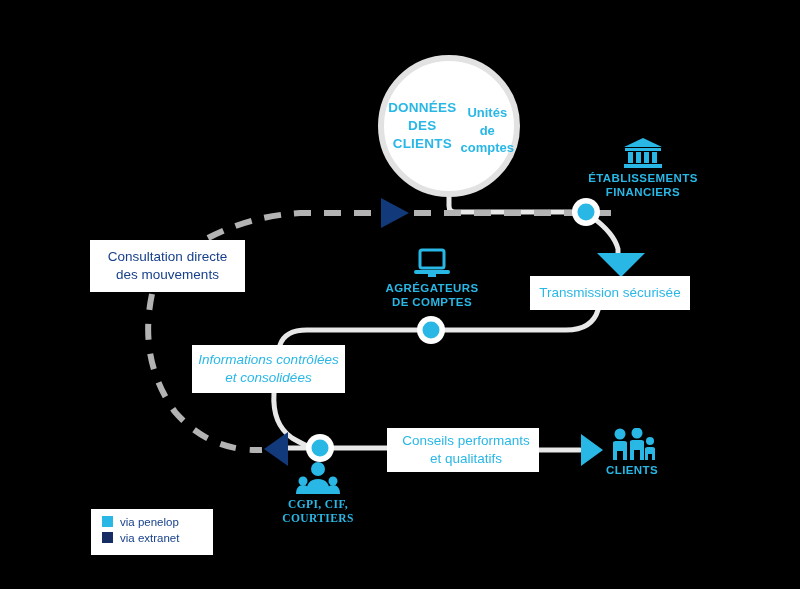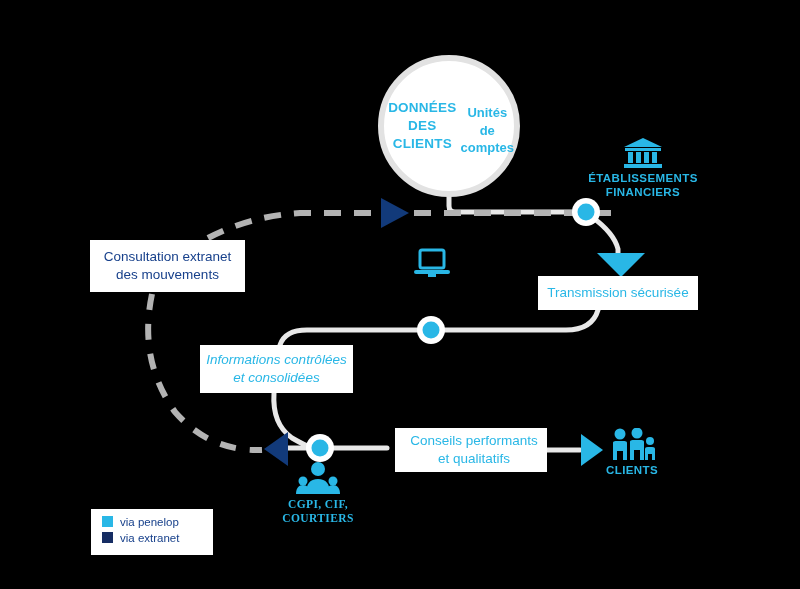--- a/index.html
+++ b/index.html
@@ -57,21 +57,21 @@
     position: absolute;
     background: #ffffff;
     display: flex;
     align-items: center;
     justify-content: center;
     text-align: center;
     box-sizing: border-box;
     line-height: 1.35;
   }
   .box-navy { color: #17408b; font-size: 13.5px; }
-  .box-cyan { color: #29b7e6; font-size: 13.5px; margin-left: 8px; }
+  .box-cyan { color: #29b7e6; font-size: 13.5px; }
 
   #box-consultation { left: 90px;  top: 240px; width: 155px; height: 52px; }
   #box-transmission { left: 530px; top: 276px; width: 160px; height: 34px; }
   #box-informations { left: 192px; top: 345px; width: 153px; height: 48px; font-style: italic; }
   #box-conseils     { left: 387px; top: 428px; width: 152px; height: 44px; padding-left: 6px; }
 
   
   .node-group {
     position: absolute;
     display: flex;
@@ -168,21 +168,21 @@
 
   <div class="bubble">
     <div class="bubble-title" style="white-space: pre-line;">DONNÉES
 DES CLIENTS</div>
     <div class="bubble-sub" style="white-space: pre-line;">Unités de
 comptes</div>
   </div>
 
   <div class="box box-navy" id="box-consultation">
     <div>
-      <div>Consultation extranet</div>
+      <div>Consultation directe</div>
       <div>des mouvements</div>
     </div>
   </div>
 
   <div class="box box-cyan" id="box-transmission">
     <div>
       <div>Transmission sécurisée</div>
     </div>
   </div>
 
@@ -213,20 +213,22 @@
     <div class="node-caption">ÉTABLISSEMENTS
 FINANCIERS</div>
   </div>
 
   <div class="node-group" id="grp-agregateurs">
     <svg width="38" height="30" viewBox="0 0 38 30">
       <rect x="7" y="2" width="24" height="18" rx="2" fill="none" stroke="#29b7e6" stroke-width="3"></rect>
       <rect x="1" y="22" width="36" height="4" rx="2" fill="#29b7e6"></rect>
       <rect x="15" y="26" width="8" height="3" fill="#29b7e6"></rect>
     </svg>
+    <div class="node-caption">AGRÉGATEURS
+DE COMPTES</div>
   </div>
 
   <div class="node-group" id="grp-cgpi">
     <svg width="44" height="32" viewBox="0 0 44 32">
       <circle cx="22" cy="7" r="7" fill="#29b7e6"></circle>
       <path d="M10 32 C10 22 14 17 22 17 C30 17 34 22 34 32 Z" fill="#29b7e6"></path>
       <circle cx="7" cy="19" r="4.5" fill="#29b7e6"></circle>
       <path d="M0 32 C0 26 3 23 7 23 C11 23 14 26 14 32 Z" fill="#29b7e6"></path>
       <circle cx="37" cy="19" r="4.5" fill="#29b7e6"></circle>
       <path d="M30 32 C30 26 33 23 37 23 C41 23 44 26 44 32 Z" fill="#29b7e6"></path>

